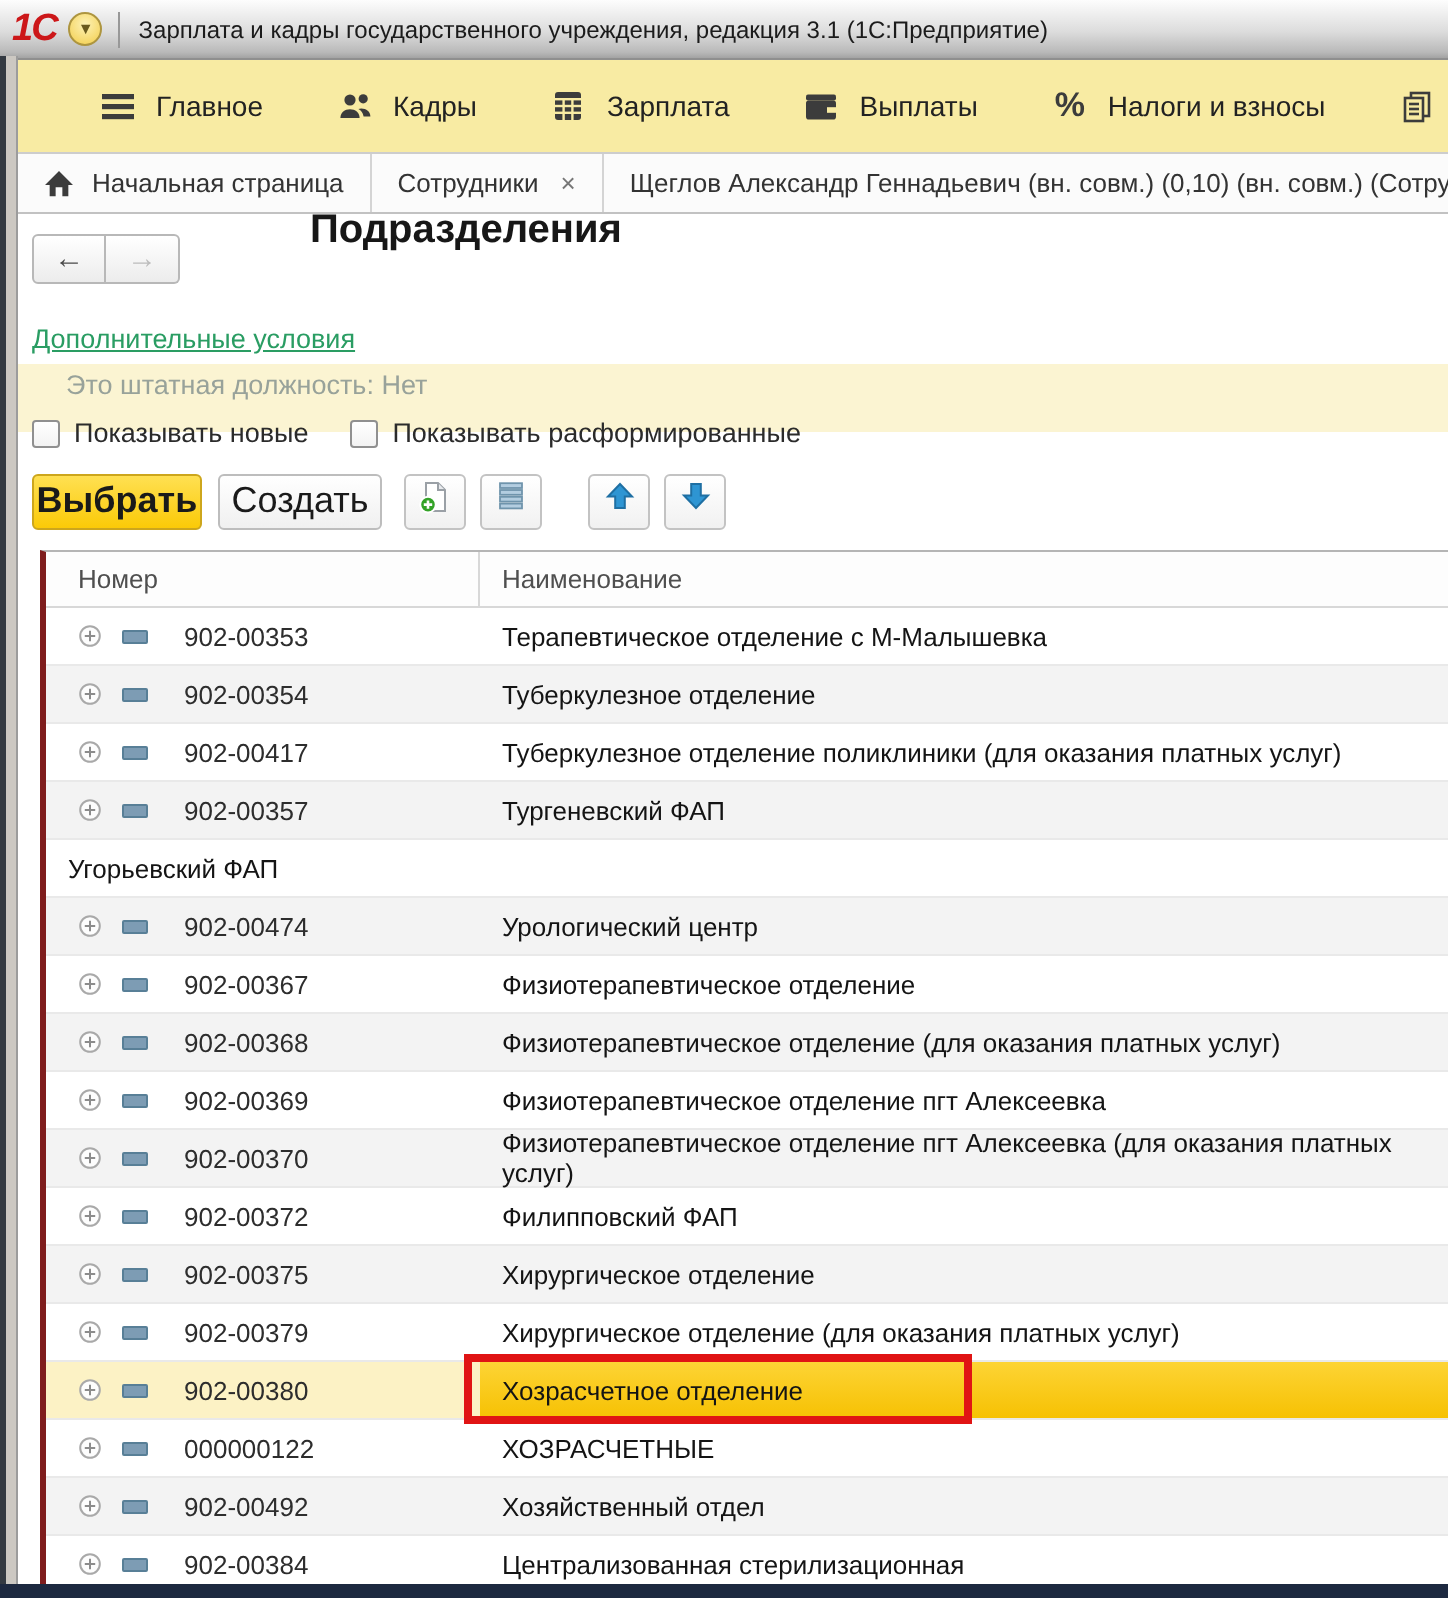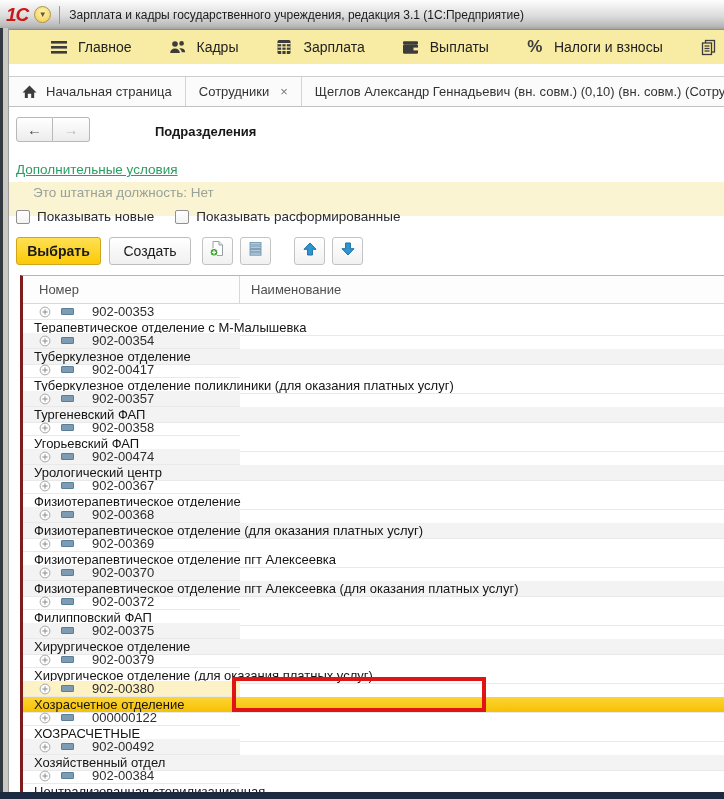--- a/index.html
+++ b/index.html
@@ -16,73 +16,73 @@
     background:radial-gradient(circle at 50% 35%, #fdf2b5, #f2cd4b); border:1px solid #ad953f;
     display:flex; align-items:center; justify-content:center; font-size:8px; color:#6a5a1d; cursor:default; }
   .tb-sep { width:1px; height:18px; background:#989898; margin:0 9px 0 8px; }
   .tb-title { font-size:12px; color:#1b1b1b; white-space:nowrap; }
 
   
   .left-frame { position:absolute; left:0; top:28px; bottom:0; width:9px;
     background:#ccc8c2; border-left:3px solid #343a42; border-right:1px solid #9c9c9c; z-index:2; }
 
   
-  .menubar { position:absolute; left:9px; right:0; top:30px; height:34px; background:#f8eba3;
+  .menubar { position:absolute; left:9px; right:0; top:30px; height:46px; background:#f8eba3;
     display:flex; align-items:center; padding-left:41px; gap:37px; overflow:hidden; }
   .menu-item { display:flex; align-items:center; gap:10px; font-size:14px; color:#222;
     white-space:nowrap; cursor:default; }
   .menu-item .micon { display:flex; align-items:center; justify-content:center; width:18px; height:18px; }
   .pct-glyph { font-size:17px; font-weight:bold; color:#3c3c3c; }
 
   
   .tabbar { position:absolute; left:9px; right:0; top:76px; height:31px; background:#fbfbfb;
     border-top:1px solid #cdcdcd; border-bottom:1px solid #c2c2c2; display:flex; overflow:hidden; }
   .tab { display:flex; align-items:center; gap:9px; padding:0 13px; border-right:1px solid #d4d4d4;
     font-size:13px; color:#333; white-space:nowrap; cursor:default; }
   .tab:last-child { border-right:none; }
   .tab-close { color:#777; font-size:13px; margin-left:2px; }
 
   
   .nav-btns { position:absolute; left:16px; top:117px; display:flex; z-index:1; }
   .nav-btn { width:37px; height:25px; background:linear-gradient(#ffffff,#ececec);
     border:1px solid #b8b8b8; display:flex; align-items:center; justify-content:center; font-size:15px; }
   .nav-btn.back { border-radius:3px 0 0 3px; color:#4a4a4a; }
   .nav-btn.fwd  { border-radius:0 3px 3px 0; border-left:none; color:#bdbdbd; }
-  .page-title { position:absolute; left:155px; top:124px; font-size:13px; font-weight:bold; color:#171717; }
+  .page-title { position:absolute; left:155px; top:104px; font-size:20px; font-weight:bold; color:#171717; }
 
   .green-link { position:absolute; left:16px; top:162px; font-size:13.5px; color:#2a9d63; cursor:pointer;text-decoration:underline; }
   .info-banner { position:absolute; left:9px; right:0; top:182px; height:34px; background:#fbf4d2;
     font-size:13.5px; color:#98a29a; line-height:21px; padding-left:24px; }
 
   .cb-row { position:absolute; left:16px; top:209px; display:flex; align-items:center; }
   .cb-item { display:flex; align-items:center; margin-right:21px; cursor:default; }
   .cb-box { width:14px; height:14px; border:1px solid #909090; border-radius:2px;
     background:linear-gradient(#ffffff,#f3f3f3); margin-right:7px; }
   .cb-label { font-size:13.5px; color:#2b2b2b; }
 
   .toolbar { position:absolute; left:16px; top:236px; display:flex; align-items:center; height:29px; }
-  .btn { height:28px; border-radius:3px; font-size:14px; display:flex; align-items:center;
+  .btn { height:28px; border-radius:3px; font-size:18px; display:flex; align-items:center;
     justify-content:center; cursor:default; }
   .btn-select { width:85px; background:linear-gradient(#ffe052,#fbca07); border:1px solid #cda61c;
     font-weight:bold; color:#1a1a1a; }
   .btn-create { width:82px; margin-left:8px; background:linear-gradient(#ffffff,#f0f0f0);
     border:1px solid #bdbdbd; color:#1a1a1a; }
   .icon-btn { width:31px; height:28px; background:linear-gradient(#ffffff,#f1f1f1);
     border:1px solid #c3c3c3; border-radius:3px; display:flex; align-items:center; justify-content:center; }
   .icon-btn.b1 { margin-left:11px; } .icon-btn.b2 { margin-left:7px; }
   .icon-btn.b3 { margin-left:23px; } .icon-btn.b4 { margin-left:7px; }
 
   
   .grid { position:absolute; left:20px; right:0; top:275px; height:521px;
     border-top:1px solid #b5b5b5; border-left:3px solid #7f1d1d; background:#fff; overflow:hidden; }
   .grid-head { display:flex; height:28px; border-bottom:1px solid #d8d8d8; background:#fdfdfd;
     font-size:13px; color:#4f4f4f; }
   .h-num { width:217px; padding-left:16px; display:flex; align-items:center; border-right:1px solid #d8d8d8; }
   .h-name { flex:1; padding-left:11px; display:flex; align-items:center; }
-  .trow { display:flex; height:29px; font-size:13px;flex-direction:column; }
+  .trow { display:flex; height:29px; font-size:13px; }
   .cell-num { width:217px; display:flex; align-items:center; padding-left:16px;
     border-bottom:1px solid #e9e9e9; color:#2d2d2d; }
   .cell-name { flex:1; display:flex; align-items:center; padding-left:11px;
     border-bottom:1px solid #e9e9e9; color:#141414; }
   .trow.alt .cell-num, .trow.alt .cell-name { background:#f3f3f3; }
   .trow.selected .cell-num { background:#fcf2c5; }
   .trow.selected .cell-name { background:linear-gradient(#fdd435,#f6c103); }
   .tree-plus { margin-right:10px; flex:0 0 auto; display:flex; }
   .grp-dash { width:13px; height:7px; background:#7d9cb4; border:1px solid #587f97;
     border-radius:1px; margin-right:18px; flex:0 0 auto; }
@@ -318,30 +318,20 @@
         </svg>
       </span>
       <span class="grp-dash"></span>
       <span>902-00357</span>
     </div>
     <div class="cell-name">
       <span>Тургеневский ФАП</span>
     </div>
   </div>
         <div class="trow">
-    <div class="cell-num">
-      <span class="tree-plus">
-        <svg width="12" height="12" viewBox="0 0 12 12">
-          <circle cx="6" cy="6" r="4.9" fill="#fdfdfd" stroke="#a9a9a9" stroke-width="1"></circle>
-          <path d="M6 3.4 v5.2 M3.4 6 h5.2" stroke="#8c8c8c" stroke-width="1"></path>
-        </svg>
-      </span>
-      <span class="grp-dash"></span>
-      <span>902-00358</span>
-    </div>
     <div class="cell-name">
       <span>Угорьевский ФАП</span>
     </div>
   </div>
         <div class="trow alt">
     <div class="cell-num">
       <span class="tree-plus">
         <svg width="12" height="12" viewBox="0 0 12 12">
           <circle cx="6" cy="6" r="4.9" fill="#fdfdfd" stroke="#a9a9a9" stroke-width="1"></circle>
           <path d="M6 3.4 v5.2 M3.4 6 h5.2" stroke="#8c8c8c" stroke-width="1"></path>

